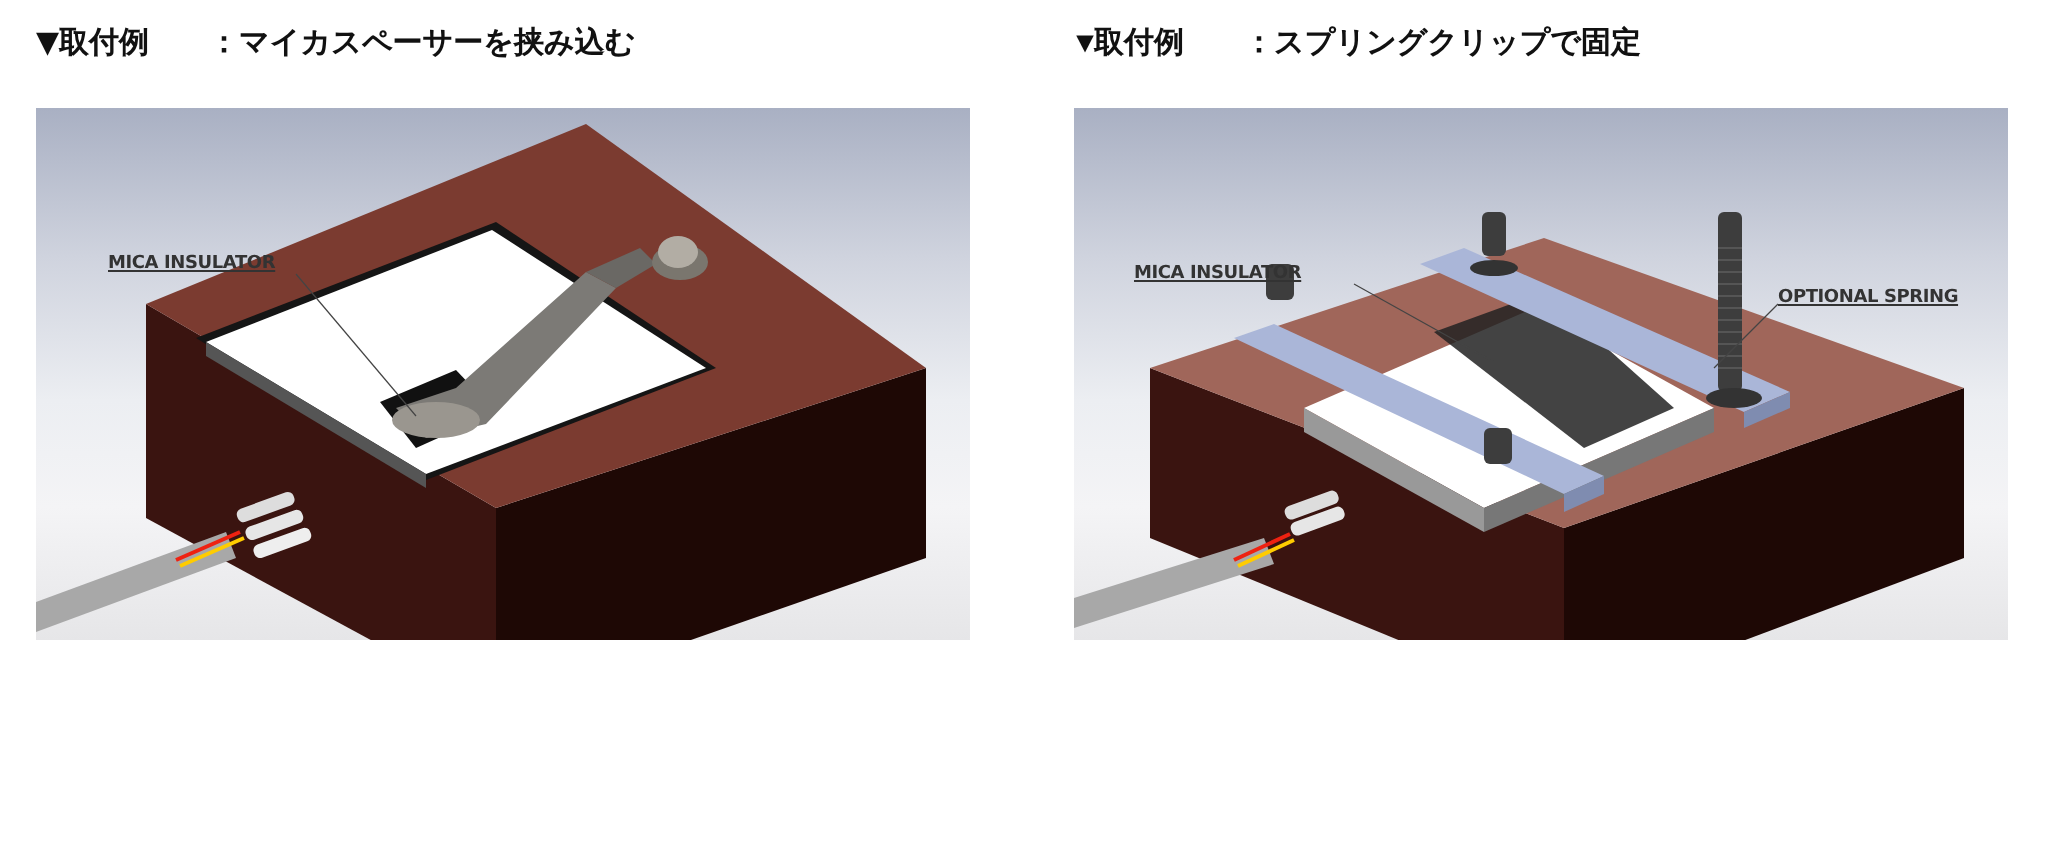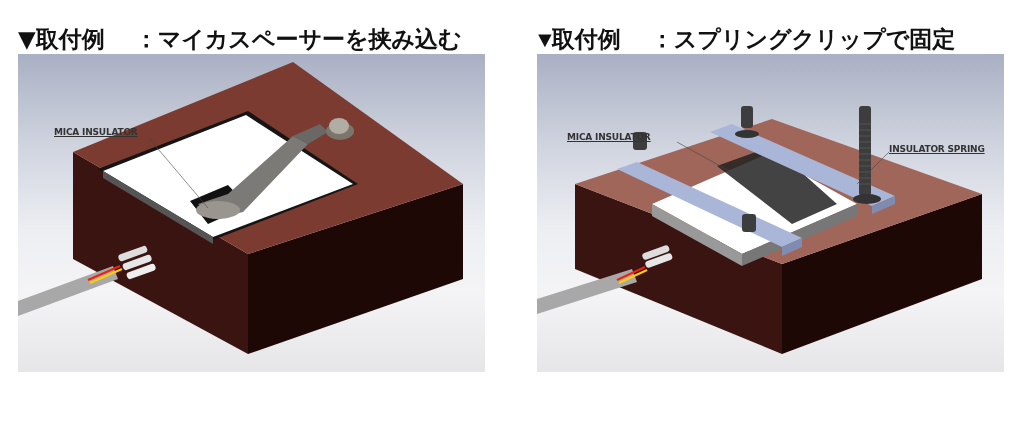--- a/index.html
+++ b/index.html
@@ -1,21 +1,21 @@
 <!DOCTYPE html>
 <html><head>
 <meta charset="utf-8">
 <style>
   html, body { margin:0; padding:0; background:#ffffff; }
   body { width:1024px; height:426px; position:relative; overflow:hidden; font-family:"DejaVu Sans", sans-serif; }
-  .heading { position:absolute; top:24px; font-weight:bold; font-size:23px; color:#111; white-space:nowrap; letter-spacing:0px; }
+  .heading { position:absolute; top:12px; font-weight:bold; font-size:15px; color:#111; white-space:nowrap; letter-spacing:0px; }
   .heading .gap { display:inline-block; width:30px; }
   #h1 { left:18px; }
   #h2 { left:538px;font-family:Liberation Mono, monospace; }
-  .panel { position:absolute; top:54px; height:318px; overflow:hidden;
+  .panel { position:absolute; top:54px; height:266px; overflow:hidden;
     background:linear-gradient(to bottom,#a9b0c3 0%,#cfd3de 28%,#eceef2 55%,#f4f4f6 75%,#e6e6e8 100%); }
   #p1 { left:18px; width:467px; }
   #p2 { left:537px; width:467px; }
   svg { position:absolute; left:0; top:0; }
   .label { position:absolute; font-size:9px; font-weight:bold; color:#333; text-decoration:underline; letter-spacing:-0.2px; font-family:"DejaVu Sans", sans-serif; }
 </style>
 </head>
 <body>
 
 <div id="h1" class="heading">
@@ -93,14 +93,14 @@
     <polygon points="0,245 95,215 100,228 0,260" fill="#a8a8a8"></polygon>
     <line x1="80" y1="226" x2="108" y2="213" stroke="#e21" stroke-width="2"></line>
     <line x1="82" y1="229" x2="110" y2="216" stroke="#fc0" stroke-width="2"></line>
     <rect x="105" y="195" width="28" height="7" rx="3" fill="#ddd" transform="rotate(-20 119 199)"></rect>
     <rect x="108" y="203" width="28" height="7" rx="3" fill="#e6e6e6" transform="rotate(-20 122 207)"></rect>
 
     <line x1="140" y1="88" x2="210" y2="127" stroke="#444" stroke-width="0.6"></line>
     <line x1="352" y1="98" x2="320" y2="130" stroke="#444" stroke-width="0.6"></line>
   </svg>
   <div class="label" style="left:30px;top:78px;">MICA INSULATOR</div>
-  <div class="label" style="left:352px;top:90px;">INSULATOR SPRING</div>
+  <div class="label" style="left:352px;top:90px;">OPTIONAL SPRING</div>
 </div>
 
 </body></html>

